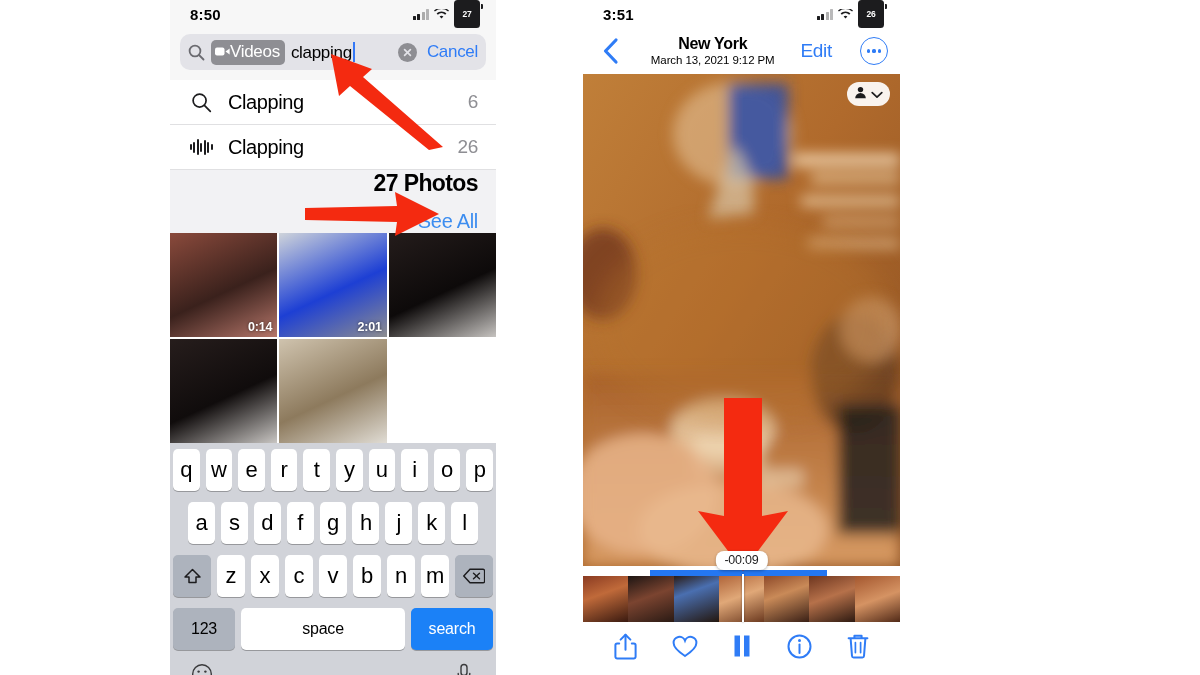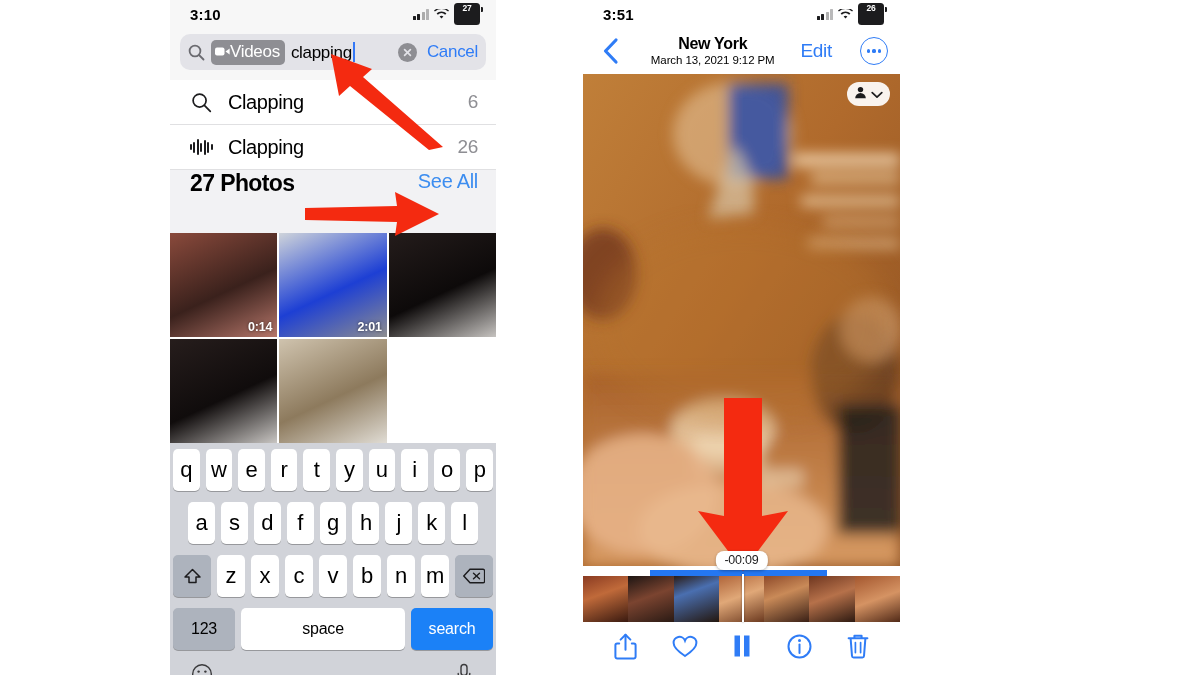--- a/index.html
+++ b/index.html
@@ -25,22 +25,22 @@
   }
   .statusbar.on-photo { background: #ffffff; }
   .sb-time { letter-spacing: .2px; }
   .sb-right { display: flex; align-items: center; gap: 5px; }
   .sig { display: flex; align-items: flex-end; gap: 1.5px; height: 11px; }
   .sig i { width: 3px; background: #1c1c1e; border-radius: .5px; display: block; }
   .sig i:nth-child(1){ height: 4px; } .sig i:nth-child(2){ height: 6px; }
   .sig i:nth-child(3){ height: 8px; opacity:.35; } .sig i:nth-child(4){ height: 11px; opacity:.3; }
   .wifi svg { display: block; }
   .batt {
-    position: relative; width: 26px; height: 22px; border-radius: 3.5px;
-    background: #1c1c1e; display: flex; align-items: flex-start; justify-content: center;
+    position: relative; width: 26px; height: 28px; border-radius: 3.5px;
+    background: #1c1c1e; display: flex; align-items: center; justify-content: center;
   }
   .batt span { color: #fff; font-size: 8.5px; font-weight: bold; letter-spacing: -.2px; }
   .batt::after {
     content: ""; position: absolute; right: -3px; top: 4px; width: 2px; height: 5px;
     background: #1c1c1e; border-radius: 0 1px 1px 0;
   }
 
   
   .search-wrap { background: #f7f7f7; padding: 6px 10px 10px 10px; }
   .search-bar {
@@ -80,22 +80,22 @@
     border-bottom: 1px solid #e0e0e2;
   }
   .sug-icon { width: 22px; display: flex; align-items: center; justify-content: center; }
   .sug-label { flex: 1; font-size: 20px; color: #000; letter-spacing: -.4px; }
   .sug-count { font-size: 19px; color: #8e8e93; letter-spacing: -.3px; }
   .wave { display: flex; align-items: center; gap: 1.5px; height: 16px; }
   .wave i { width: 2px; background: #1c1c1e; border-radius: 1px; display: block; }
 
   
   .photos-head {
-    background: #f2f2f4; height: 63px; display: flex; align-items: flex-start;
-    justify-content: space-between; padding: 0 18px 0 20px;
+    background: #f2f2f4; height: 63px; display: flex; align-items: flex-end;
+    justify-content: space-between; padding: 0 18px 0 20px; flex-direction: column;
   }
   .photos-title { font-size: 23px; font-weight: bold; color: #000; letter-spacing: -.6px; }
   .see-all { font-size: 20px; color: #3c8df0; letter-spacing: -.3px; }
 
   
   .grid { display: grid; grid-template-columns: 1fr 1fr 1fr; gap: 2px; background:#fff; }
   .cell { position: relative; height: 104px; overflow: hidden; }
   .cell .dur {
     position: absolute; right: 5px; bottom: 3px; color: #fff;
     font-size: 12.5px; font-weight: bold; letter-spacing: -.2px;
@@ -178,21 +178,21 @@
   #arrow-scrub   { left: 688px; top: 398px; width: 110px; height: 175px; }
 </style>
 </head>
 <body>
 
 <div id="root">
 
   <div class="phone" id="phone-left">
 
     <div class="statusbar">
-      <div class="sb-time">3:10</div>
+      <div class="sb-time">8:50</div>
       <div class="sb-right">
         <div class="sig">
             <i></i>
             <i></i>
             <i></i>
             <i></i>
           </div>
         <div class="wifi">
           <svg width="15" height="11" viewBox="0 0 15 11">
               <path d="M7.5 9.6 5.6 7.5a2.9 2.9 0 0 1 3.8 0zM3.8 5.7 2.6 4.3a7.4 7.4 0 0 1 9.8 0l-1.2 1.4a5.6 5.6 0 0 0-7.4 0zM.9 2.6 0 1.5a11.5 11.5 0 0 1 15 0l-.9 1.1a10 10 0 0 0-13.2 0z" fill="#1c1c1e"></path>

